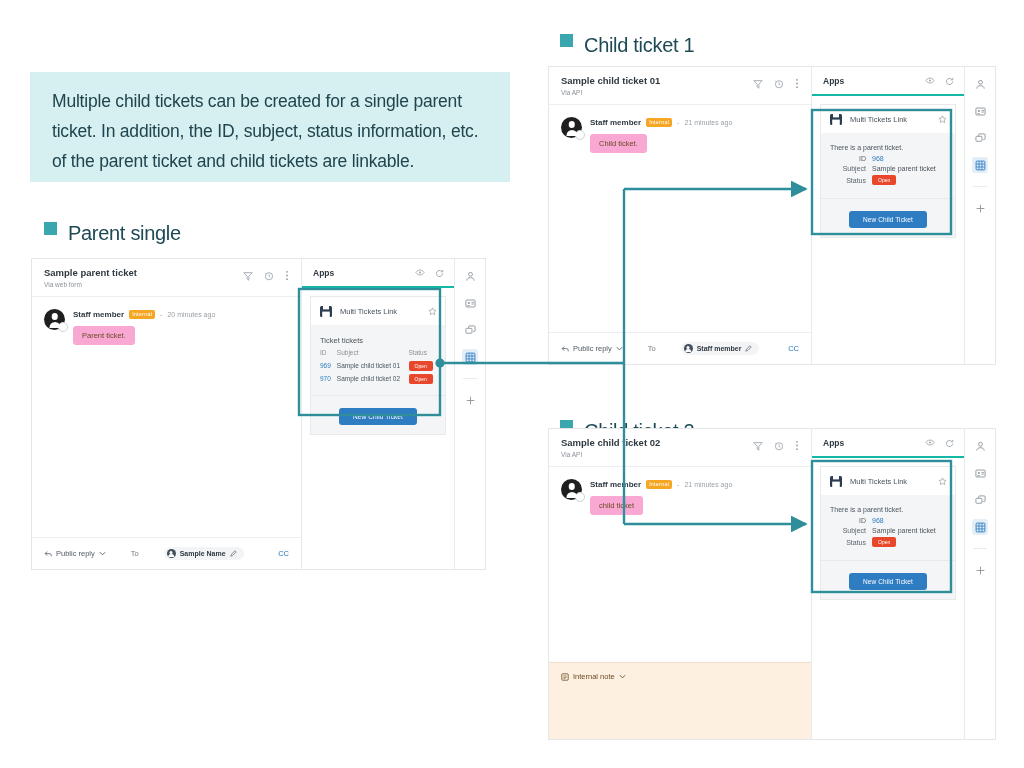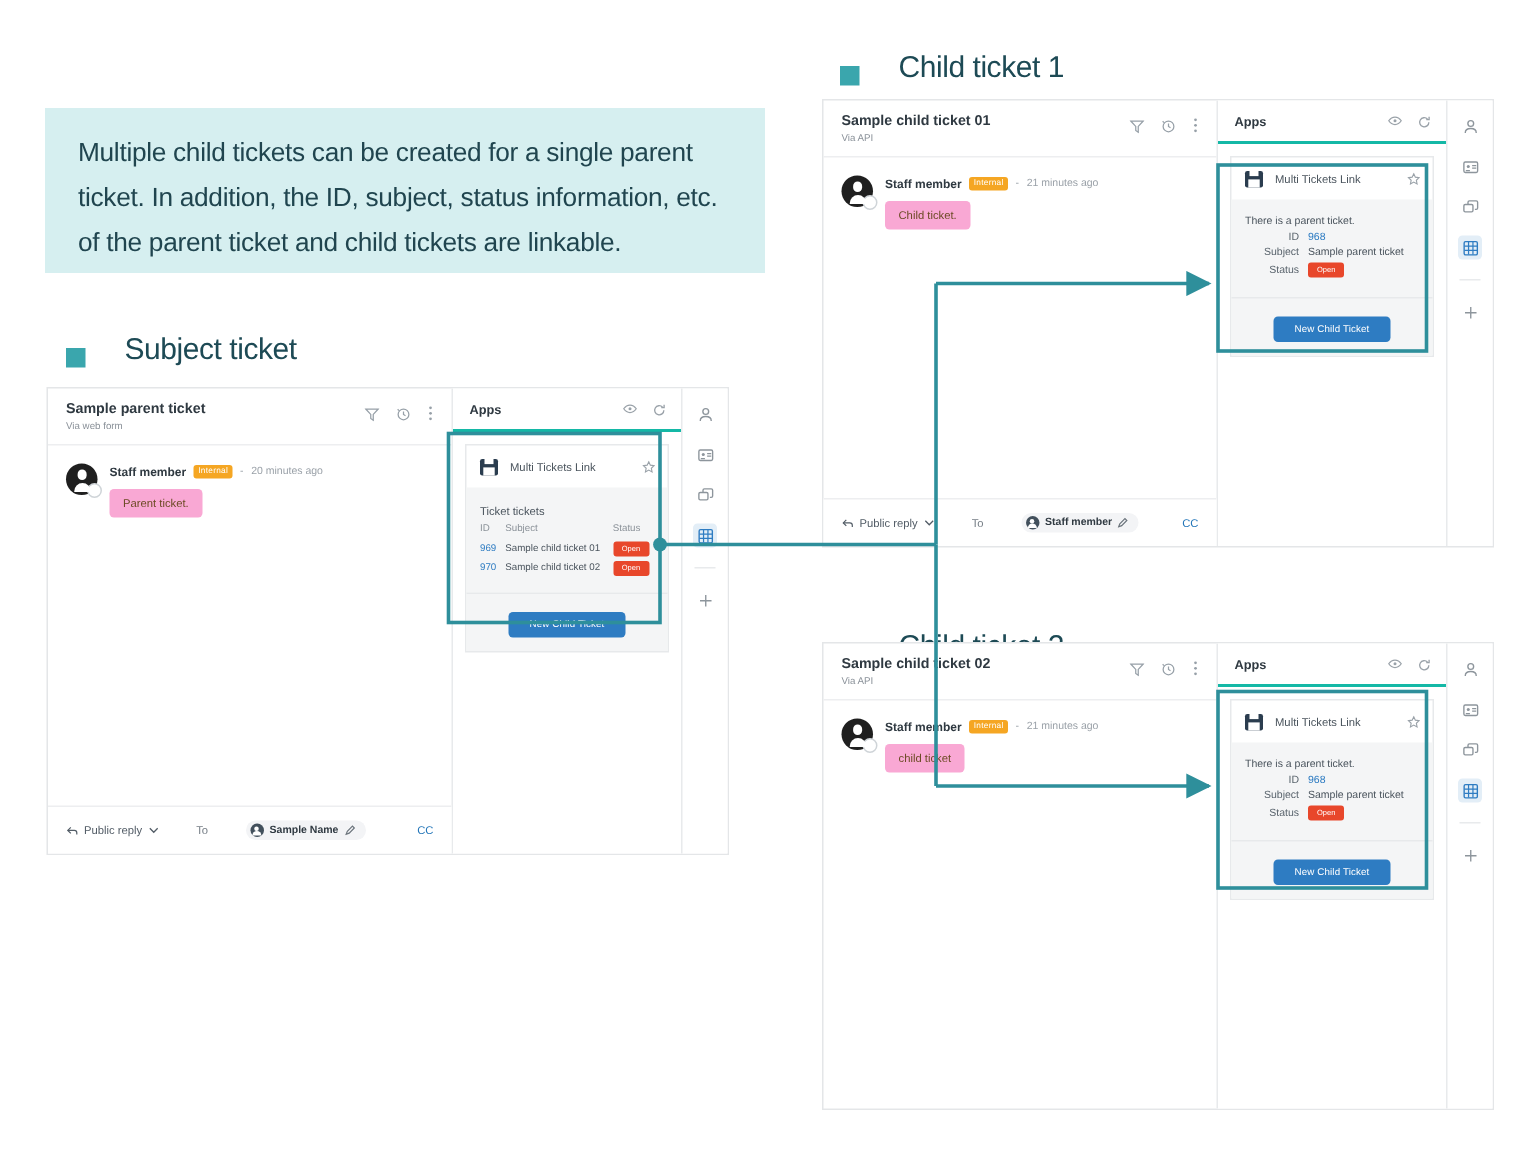--- a/index.html
+++ b/index.html
@@ -21,21 +21,21 @@
   #callout p{
     margin:0;
     font-size:17.5px;
     line-height:30px;
     color:#20454f;
     font-family:"Liberation Sans", sans-serif;
     letter-spacing:-0.2px;
   }
 
   
-  .section-head{display:flex;align-items:flex-end;gap:26px;}
+  .section-head{display:flex;align-items:flex-start;gap:11px;}
   .section-head .sq{width:13px;height:13px;background:#3aa6ad;display:block;}
   .section-head .txt{font-size:20px;color:#1d4a55;letter-spacing:-0.3px;}
 
   
   .win{
     background:#ffffff;
     border:1px solid #e4e6e8;
     box-sizing:border-box;
     display:flex;
     box-shadow:0 0 0 0 rgba(0,0,0,0);
@@ -128,21 +128,21 @@
 </style>
 </head>
 <body>
 
 <div class="abs" id="callout">
   <p>Multiple child tickets can be created for a single parent ticket. In addition, the ID, subject, status information, etc. of the parent ticket and child tickets are linkable.</p>
 </div>
 
 <div class="abs section-head" style="left:44px;top:222px;">
   <span class="sq"></span>
-  <span class="txt">Subject ticket</span>
+  <span class="txt">Parent single</span>
 </div>
 <div class="abs section-head" style="left:560px;top:34px;">
   <span class="sq"></span>
   <span class="txt">Child ticket 1</span>
 </div>
 <div class="abs section-head" style="left:560px;top:420px;">
   <span class="sq"></span>
   <span class="txt">Child ticket 2</span>
 </div>
 
@@ -529,20 +529,36 @@
             <span class="who">Staff member</span>
             <span class="tag">Internal</span>
             <span class="dash">-</span>
             <span class="when">21 minutes ago</span>
           </div>
           <div class="bubble">child ticket</div>
         </div>
       </div>
     </div>
 
+    <div class="composer note" style="height:58px;align-items:flex-start;">
+      <span class="pr">
+        <span class="ic">
+          <svg width="8" height="8" viewBox="0 0 10 10">
+              <rect x="1" y="1" width="8" height="8" rx="1" fill="none" stroke="#6b4a23" stroke-width="1"></rect>
+              <path d="M3 3.6h4M3 5.4h4M3 7h2.4" stroke="#6b4a23" stroke-width="0.8"></path>
+            </svg>
+        </span>
+        <span>Internal note</span>
+        <span class="ic">
+          <svg width="7" height="5" viewBox="0 0 8 5">
+              <path d="M1 1l3 3 3-3" fill="none" stroke="#6b4a23" stroke-width="1"></path>
+            </svg>
+        </span>
+      </span>
+    </div>
   </div>
 
   <div class="apps">
     <div class="apps-head">
       <span class="lbl">Apps</span>
       <span class="hic">
         <span class="ic">
           <svg width="10" height="7" viewBox="0 0 12 8">
               <path d="M1 4s2-3 5-3 5 3 5 3-2 3-5 3-5-3-5-3z" fill="none" stroke="#9aa2a9" stroke-width="1"></path>
               <circle cx="6" cy="4" r="1.2" fill="#9aa2a9"></circle>

